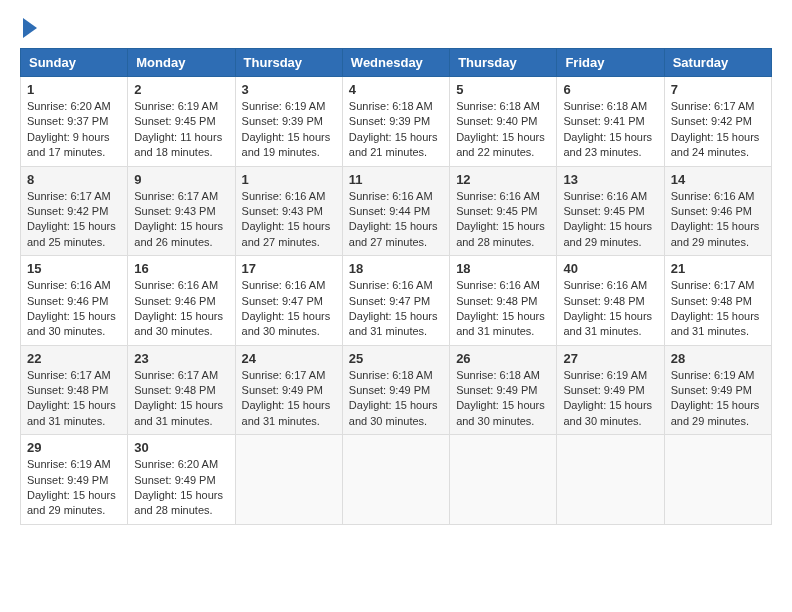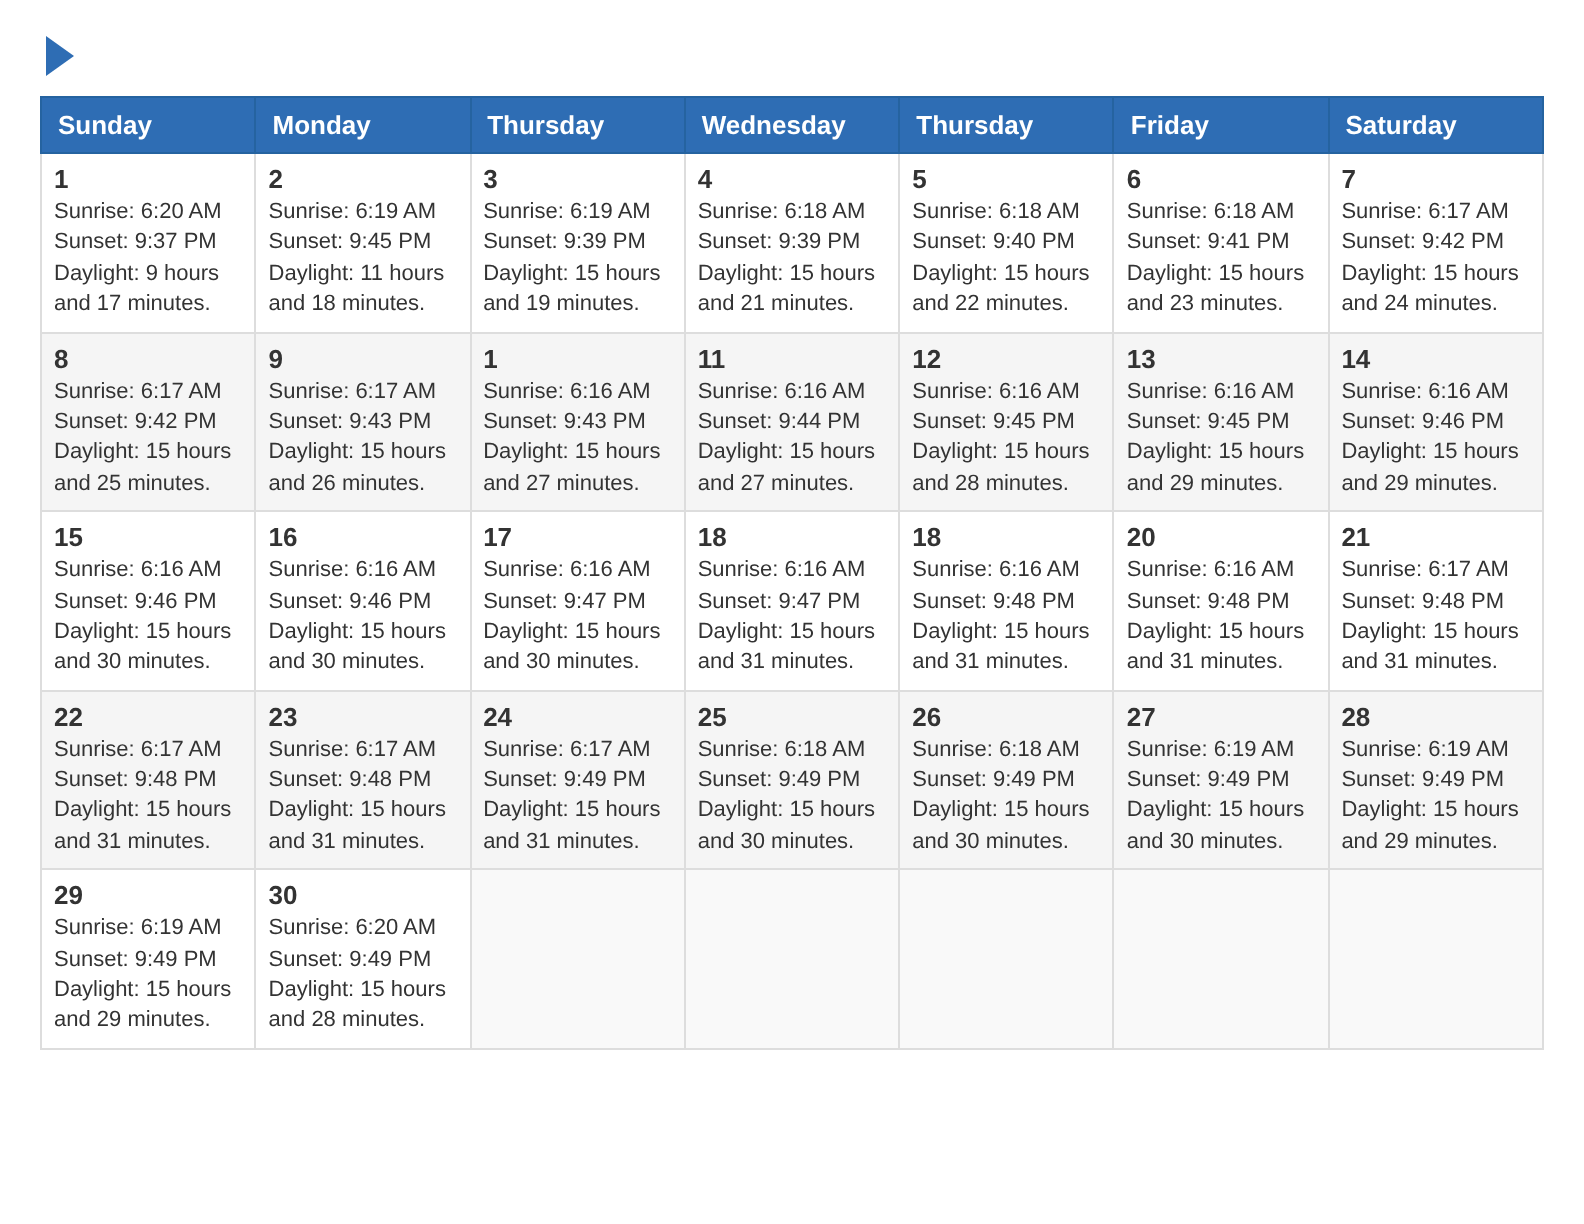--- a/index.html
+++ b/index.html
@@ -283,21 +283,21 @@
         </td>
         <td>
           <span class="day-number">18</span>
         <div class="day-detail">
           <span>Sunrise: 6:16 AM</span><br>
           <span>Sunset: 9:48 PM</span><br>
           <span>Daylight: 15 hours and 31 minutes.</span>
         </div>
         </td>
         <td>
-          <span class="day-number">20</span>
+          <span class="day-number">40</span>
         <div class="day-detail">
           <span>Sunrise: 6:16 AM</span><br>
           <span>Sunset: 9:48 PM</span><br>
           <span>Daylight: 15 hours and 31 minutes.</span>
         </div>
         </td>
         <td>
           <span class="day-number">21</span>
         <div class="day-detail">
           <span>Sunrise: 6:17 AM</span><br>

